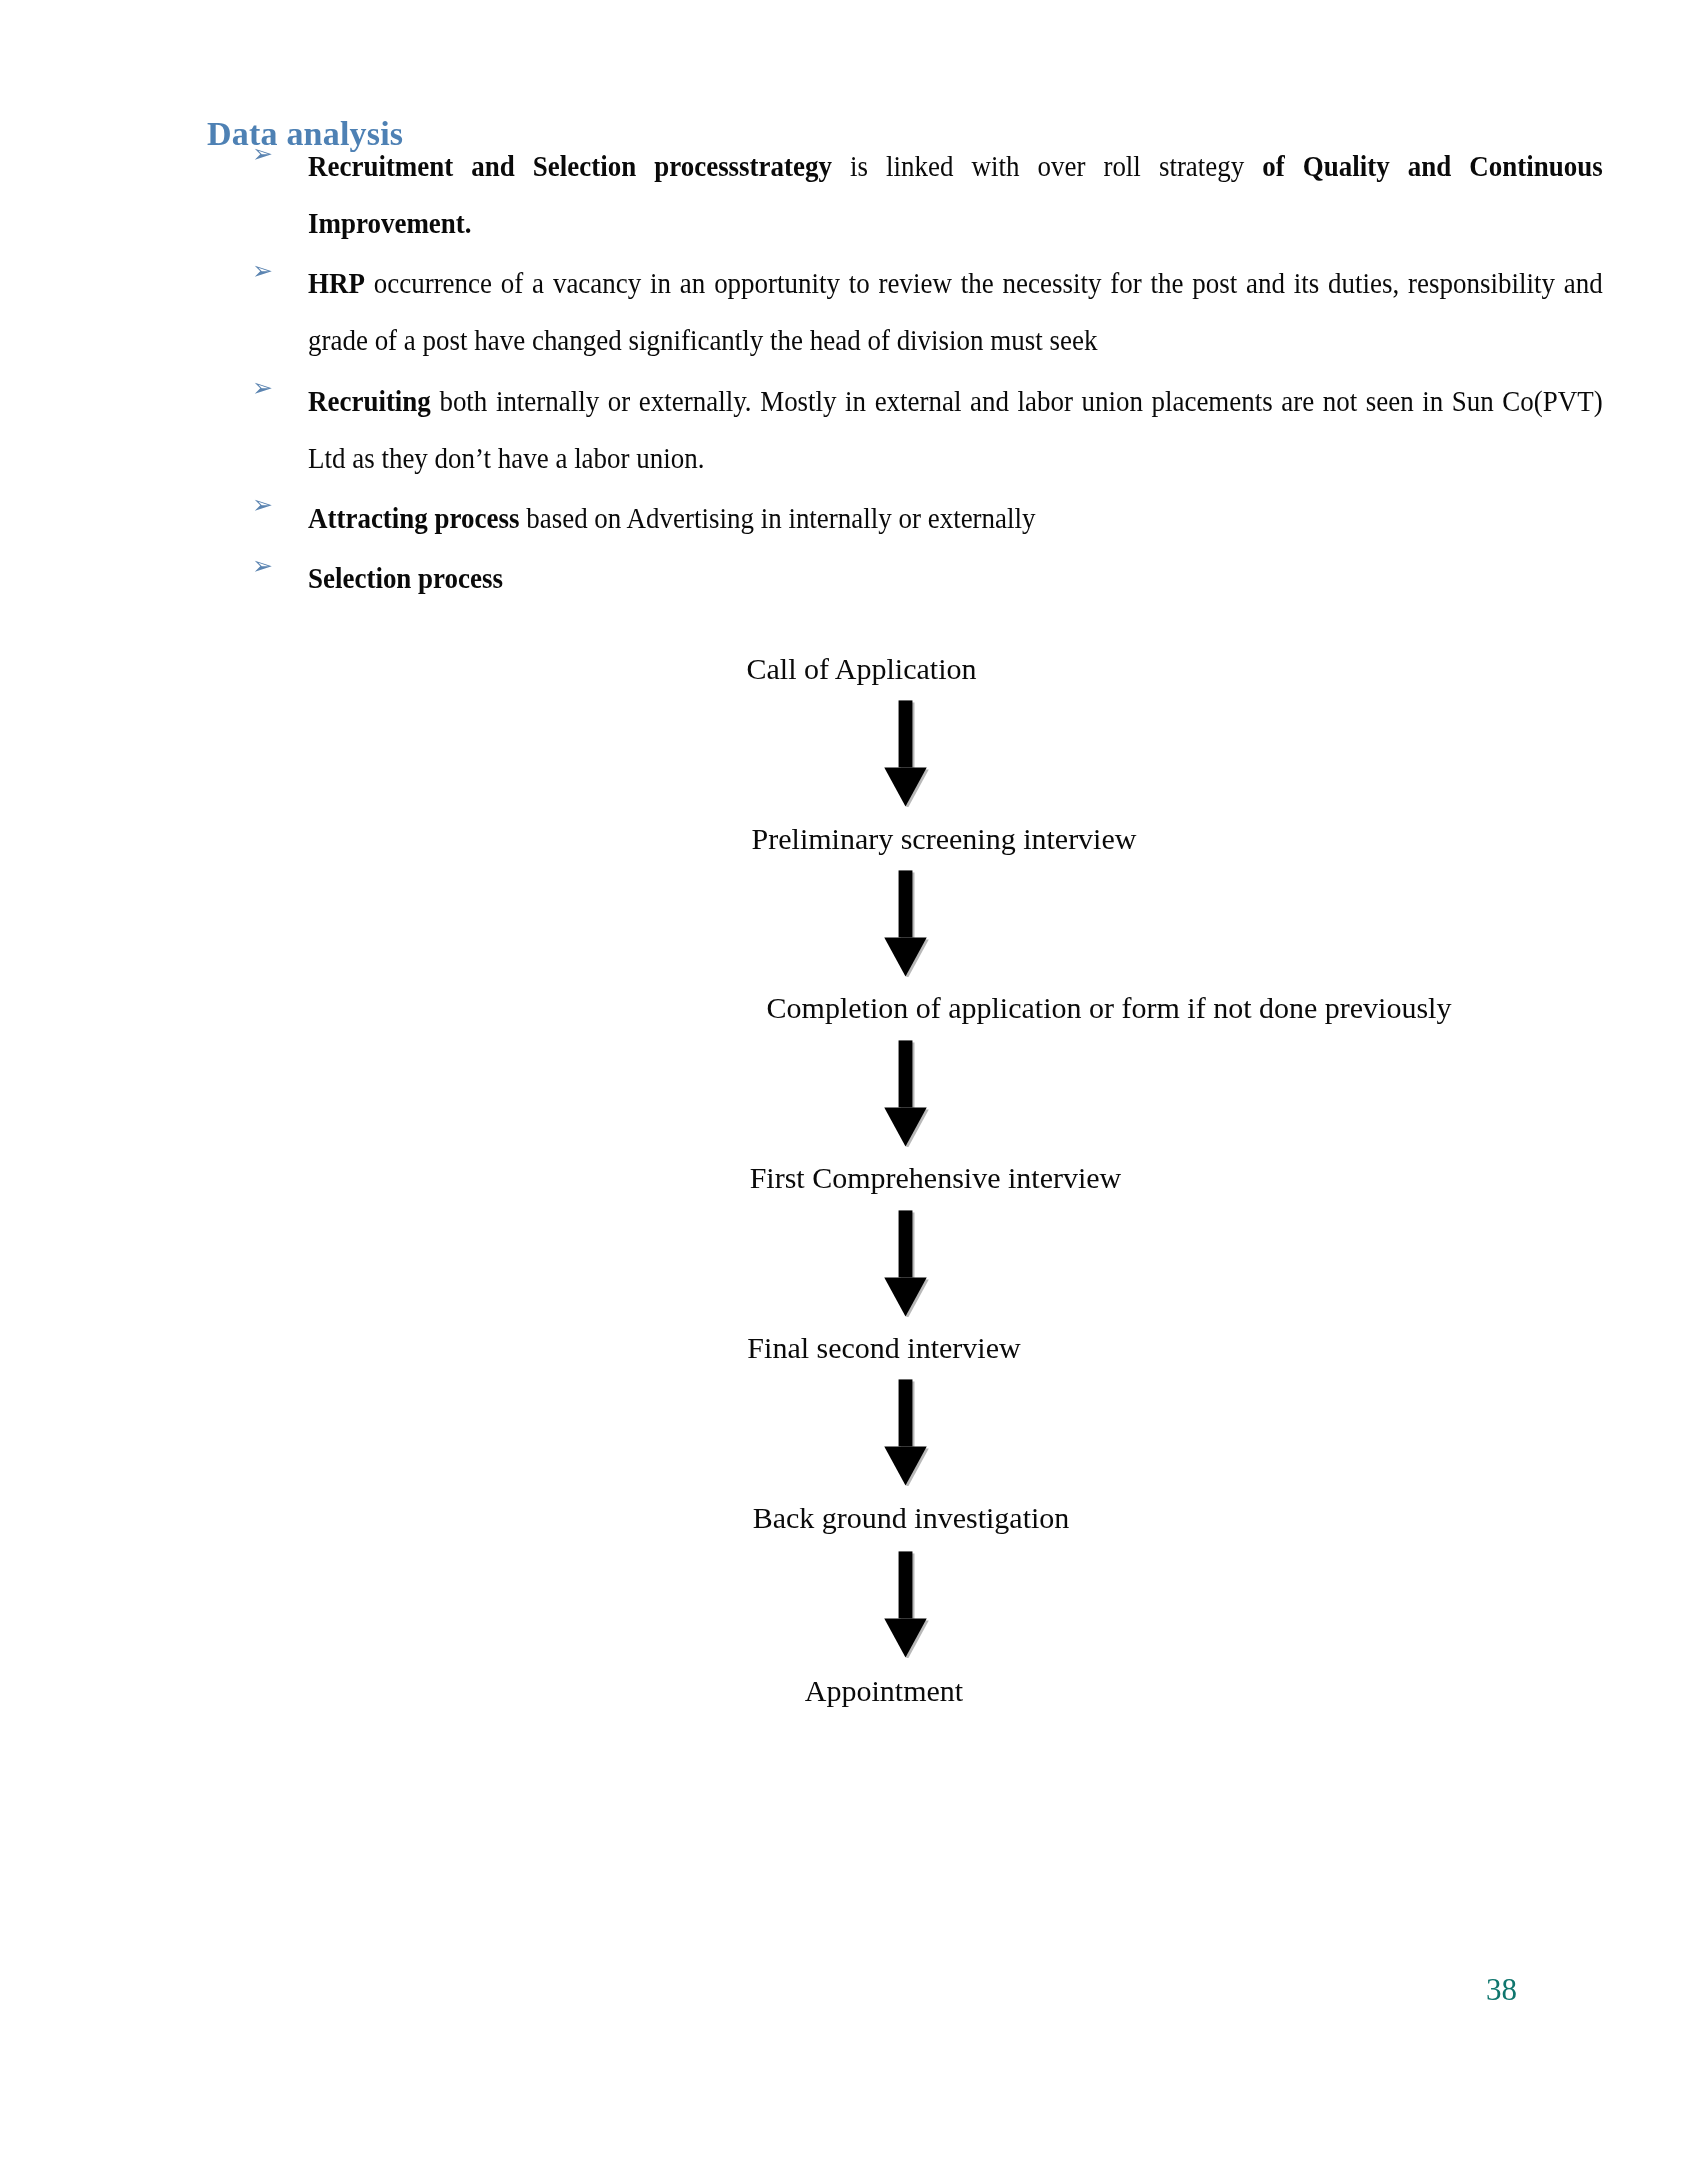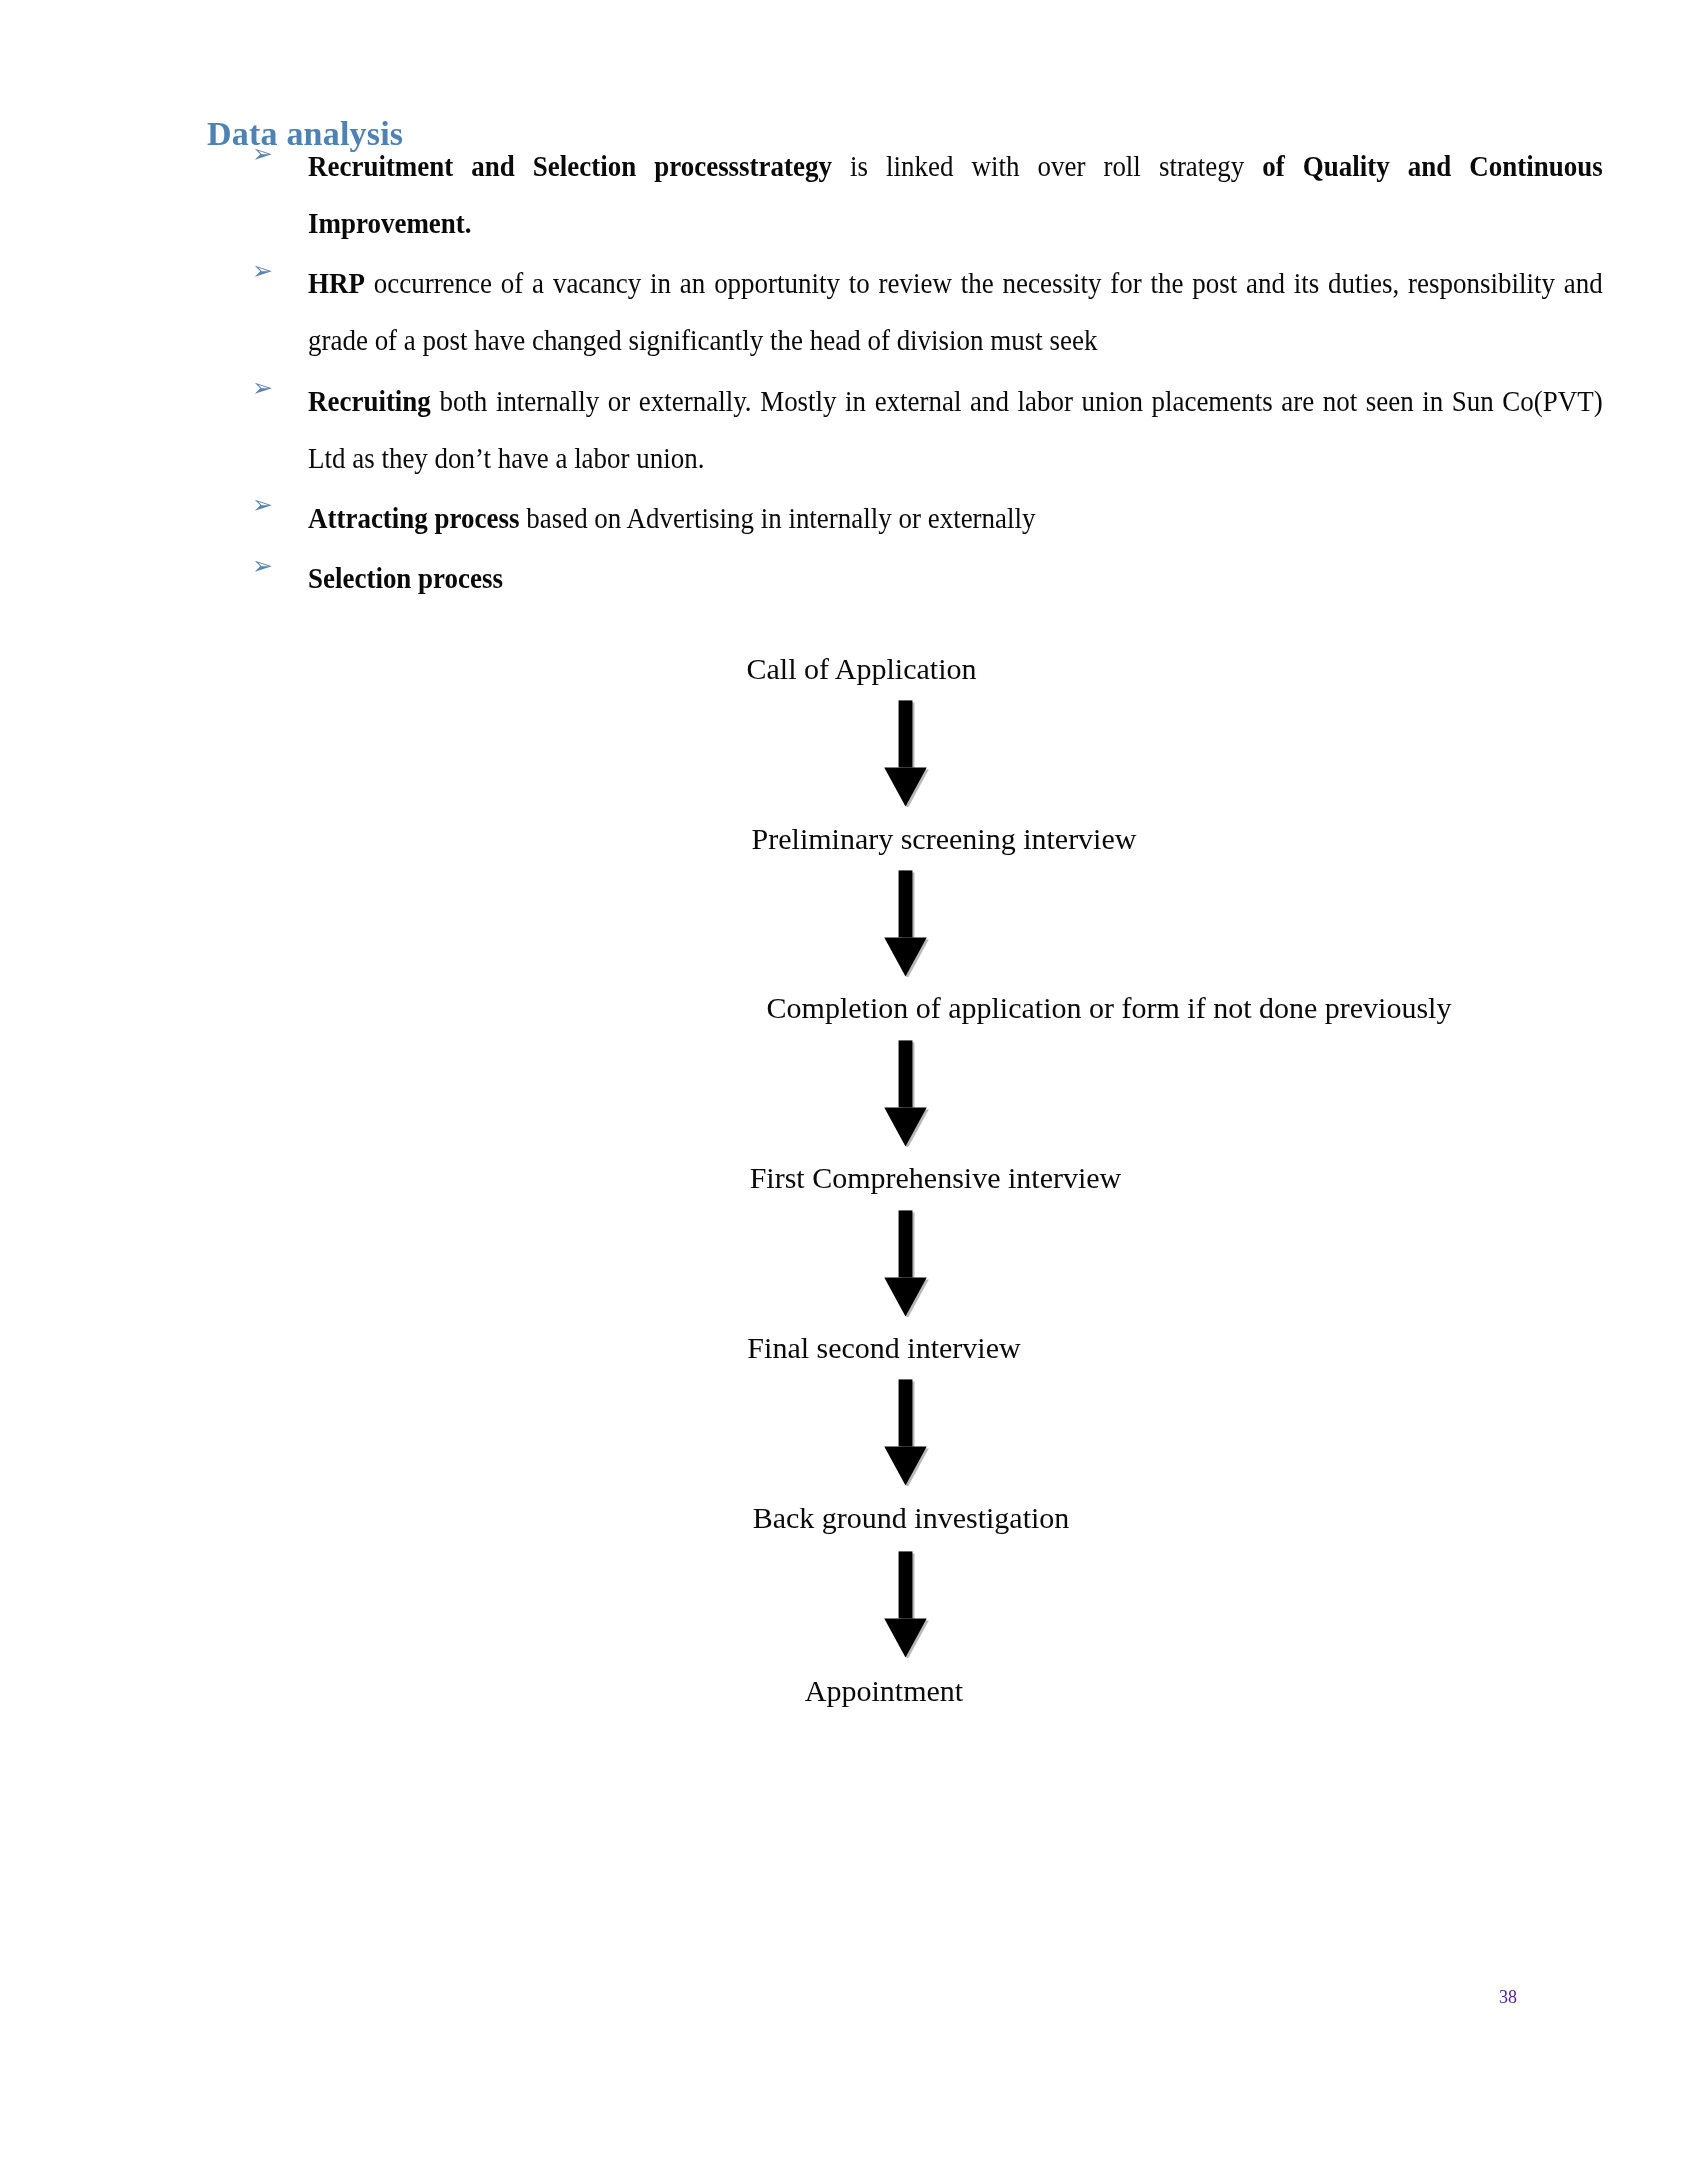--- a/index.html
+++ b/index.html
@@ -105,22 +105,22 @@
   .flow-arrow {
     position: absolute;
   }
 
   
   .page-number {
     position: absolute;
     right: 41px;
     bottom: 175px;
     font-family: "Liberation Serif", "DejaVu Serif", serif;
-    font-size: 18px;
-    color: #4c1d95;
+    font-size: 31px;
+    color: #0f766e;
   }
 </style>
 </head>
 <body>
 
 <div class="page">
 
   <h1 class="doc-heading">Data analysis</h1>
 
   <div class="bullet-list">

